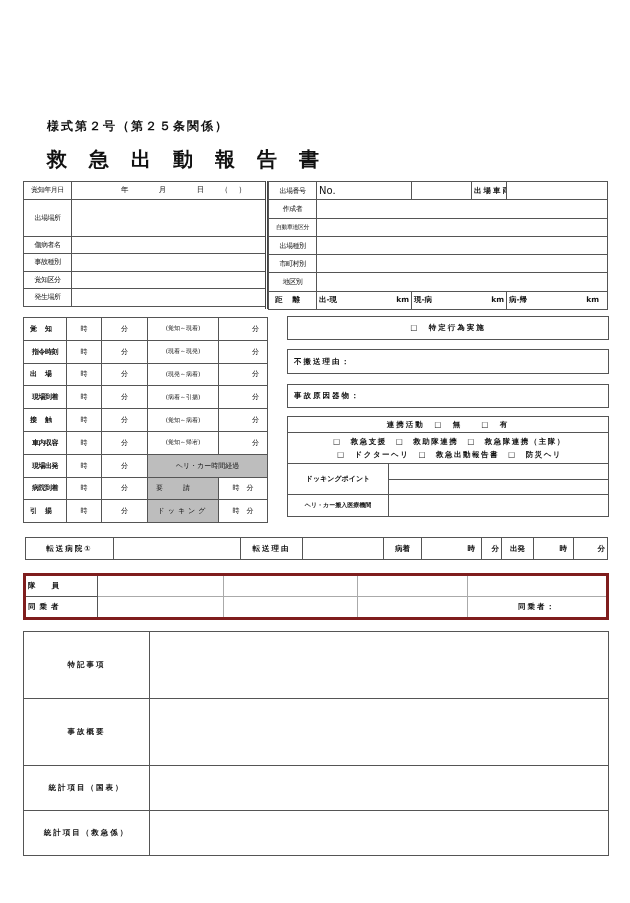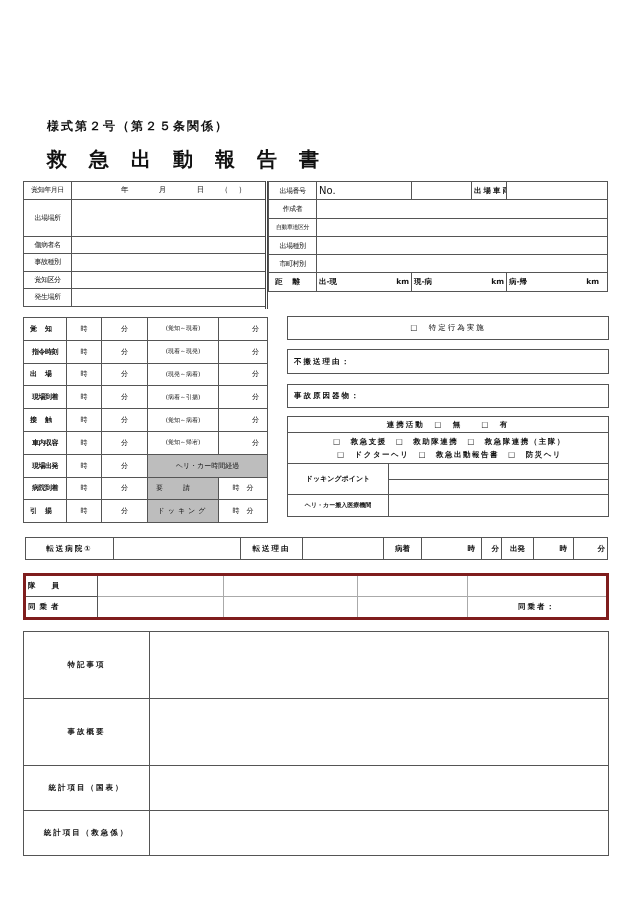--- a/index.html
+++ b/index.html
@@ -119,20 +119,24 @@
   </tr>
   <tr>
     <td class="lbl">出場種別</td>
     <td colspan="7"></td>
   </tr>
   <tr>
     <td class="lbl">市町村別</td>
     <td colspan="7"></td>
   </tr>
   <tr>
+    <td class="lbl">地区別</td>
+    <td colspan="7"></td>
+  </tr>
+  <tr>
     <td class="c bold" style="letter-spacing:10px">距離</td>
     <td colspan="2" style="font-weight:bold">
       <span>出-現</span>
       <span style="float:right">km</span>
     </td>
     <td colspan="3" style="font-weight:bold">
       <span>現-病</span>
       <span style="float:right">km</span>
     </td>
     <td colspan="2" style="font-weight:bold">
@@ -211,21 +215,21 @@
   <tr>
     <td class="lbl bold" style="letter-spacing:8px">引揚</td>
     <td class="c">時</td>
     <td class="c">分</td>
     <td colspan="2" class="gray" style="letter-spacing:3px">ドッキング</td>
     <td class="c"><span>時</span>　<span>分</span></td>
   </tr>
 </tbody>
   </table>
 
-<div class="box" style="left:287px;top:316px;width:322px;height:24px;justify-content:center;font-weight:normal;letter-spacing:2px">□　特定行為実施</div>
+<div class="box" style="left:287px;top:316px;width:322px;height:24px;justify-content:center;font-weight:bold;letter-spacing:2px">□　特定行為実施</div>
 <div class="box" style="left:287px;top:349px;width:322px;height:25px;padding-left:6px;font-weight:bold;letter-spacing:2px">不搬送理由：</div>
 <div class="box" style="left:287px;top:384px;width:322px;height:24px;padding-left:6px;font-weight:bold;letter-spacing:2px">事故原因器物：</div>
 
 <table id="coop">
   <colgroup>
       <col style="width:101px">
       <col>
     </colgroup>
   <tbody>
       <tr>

